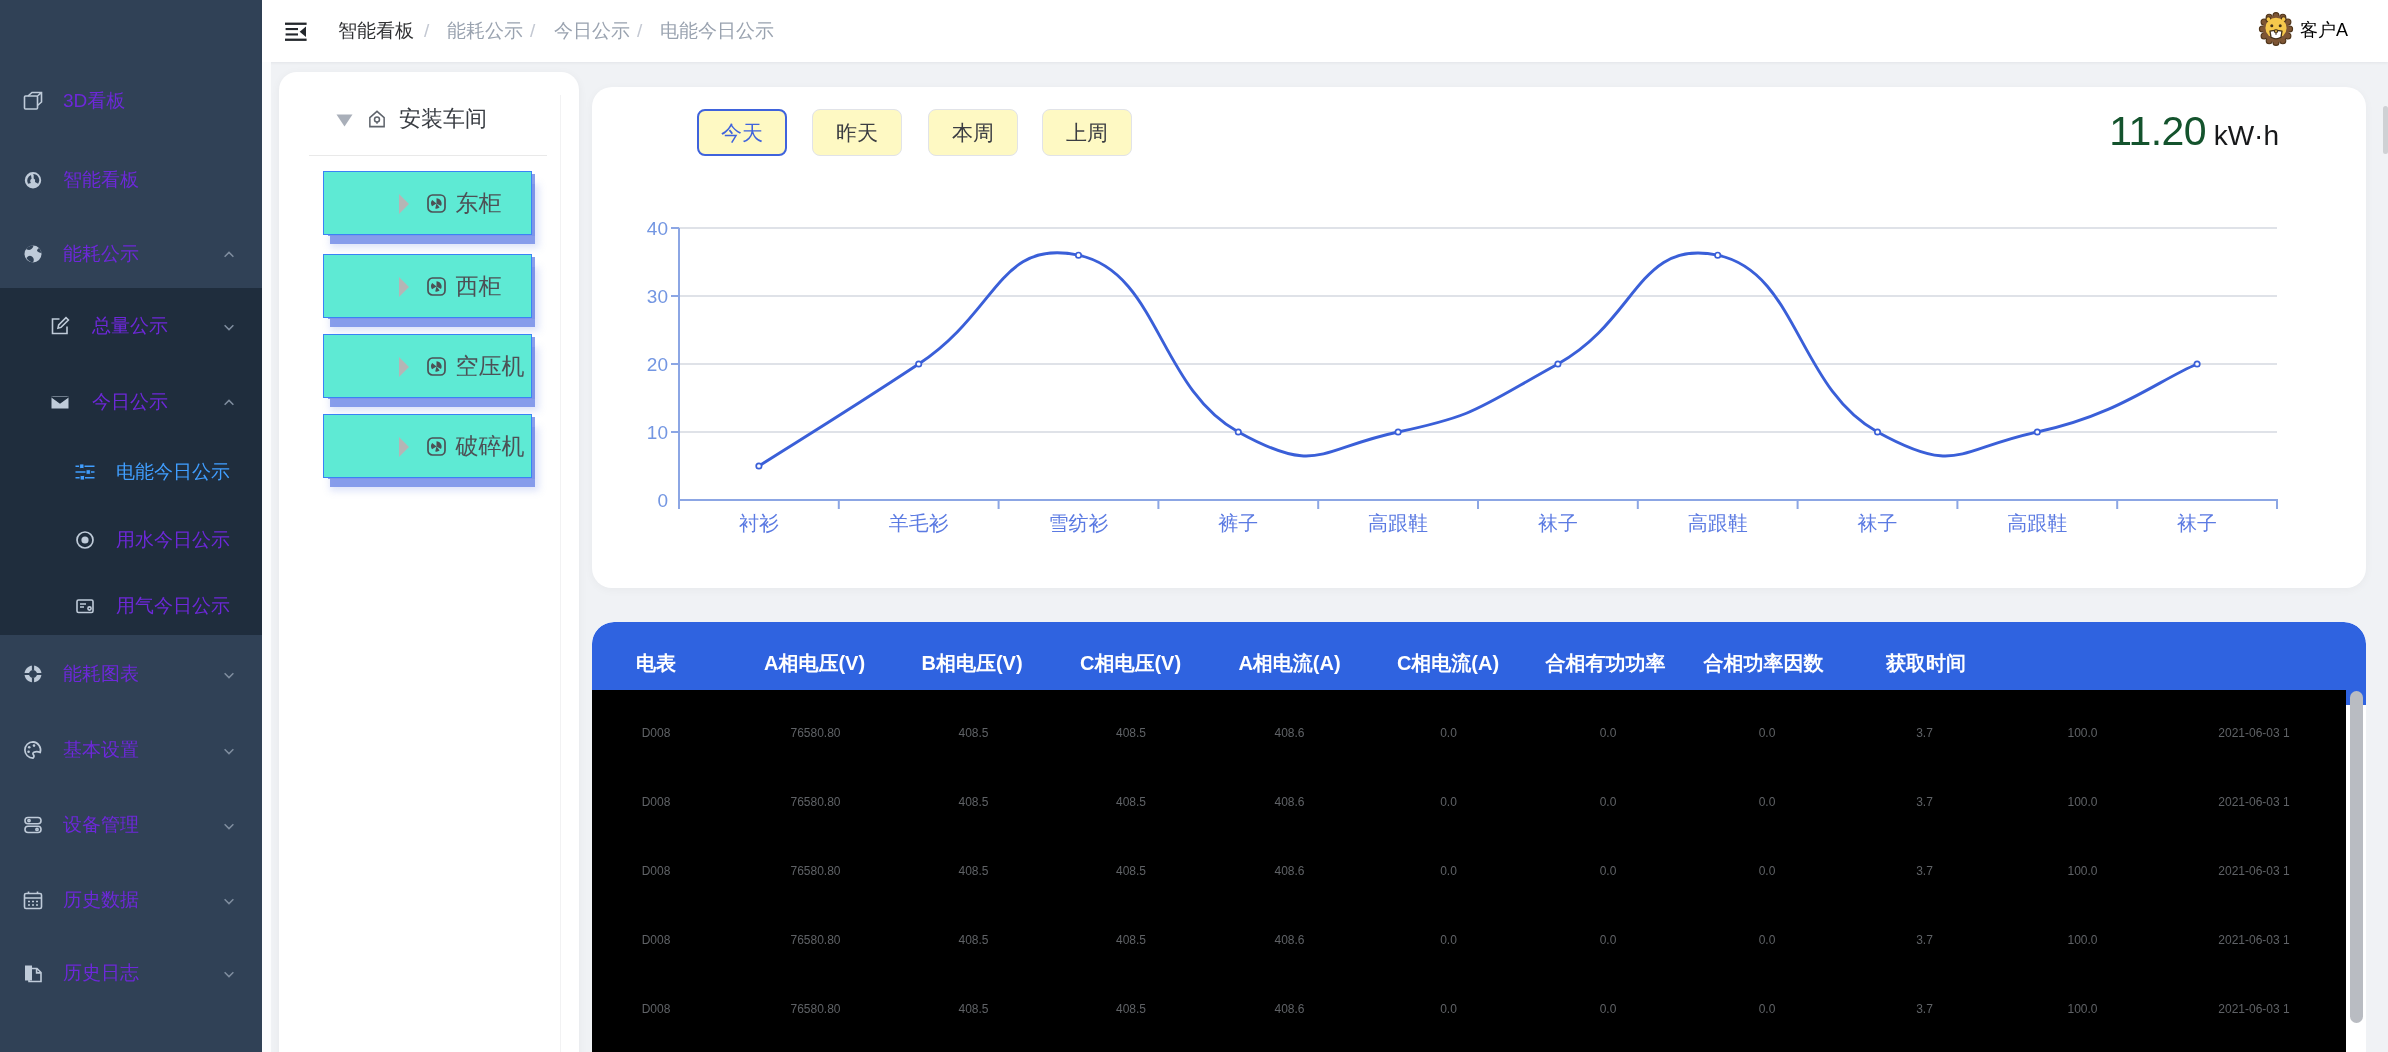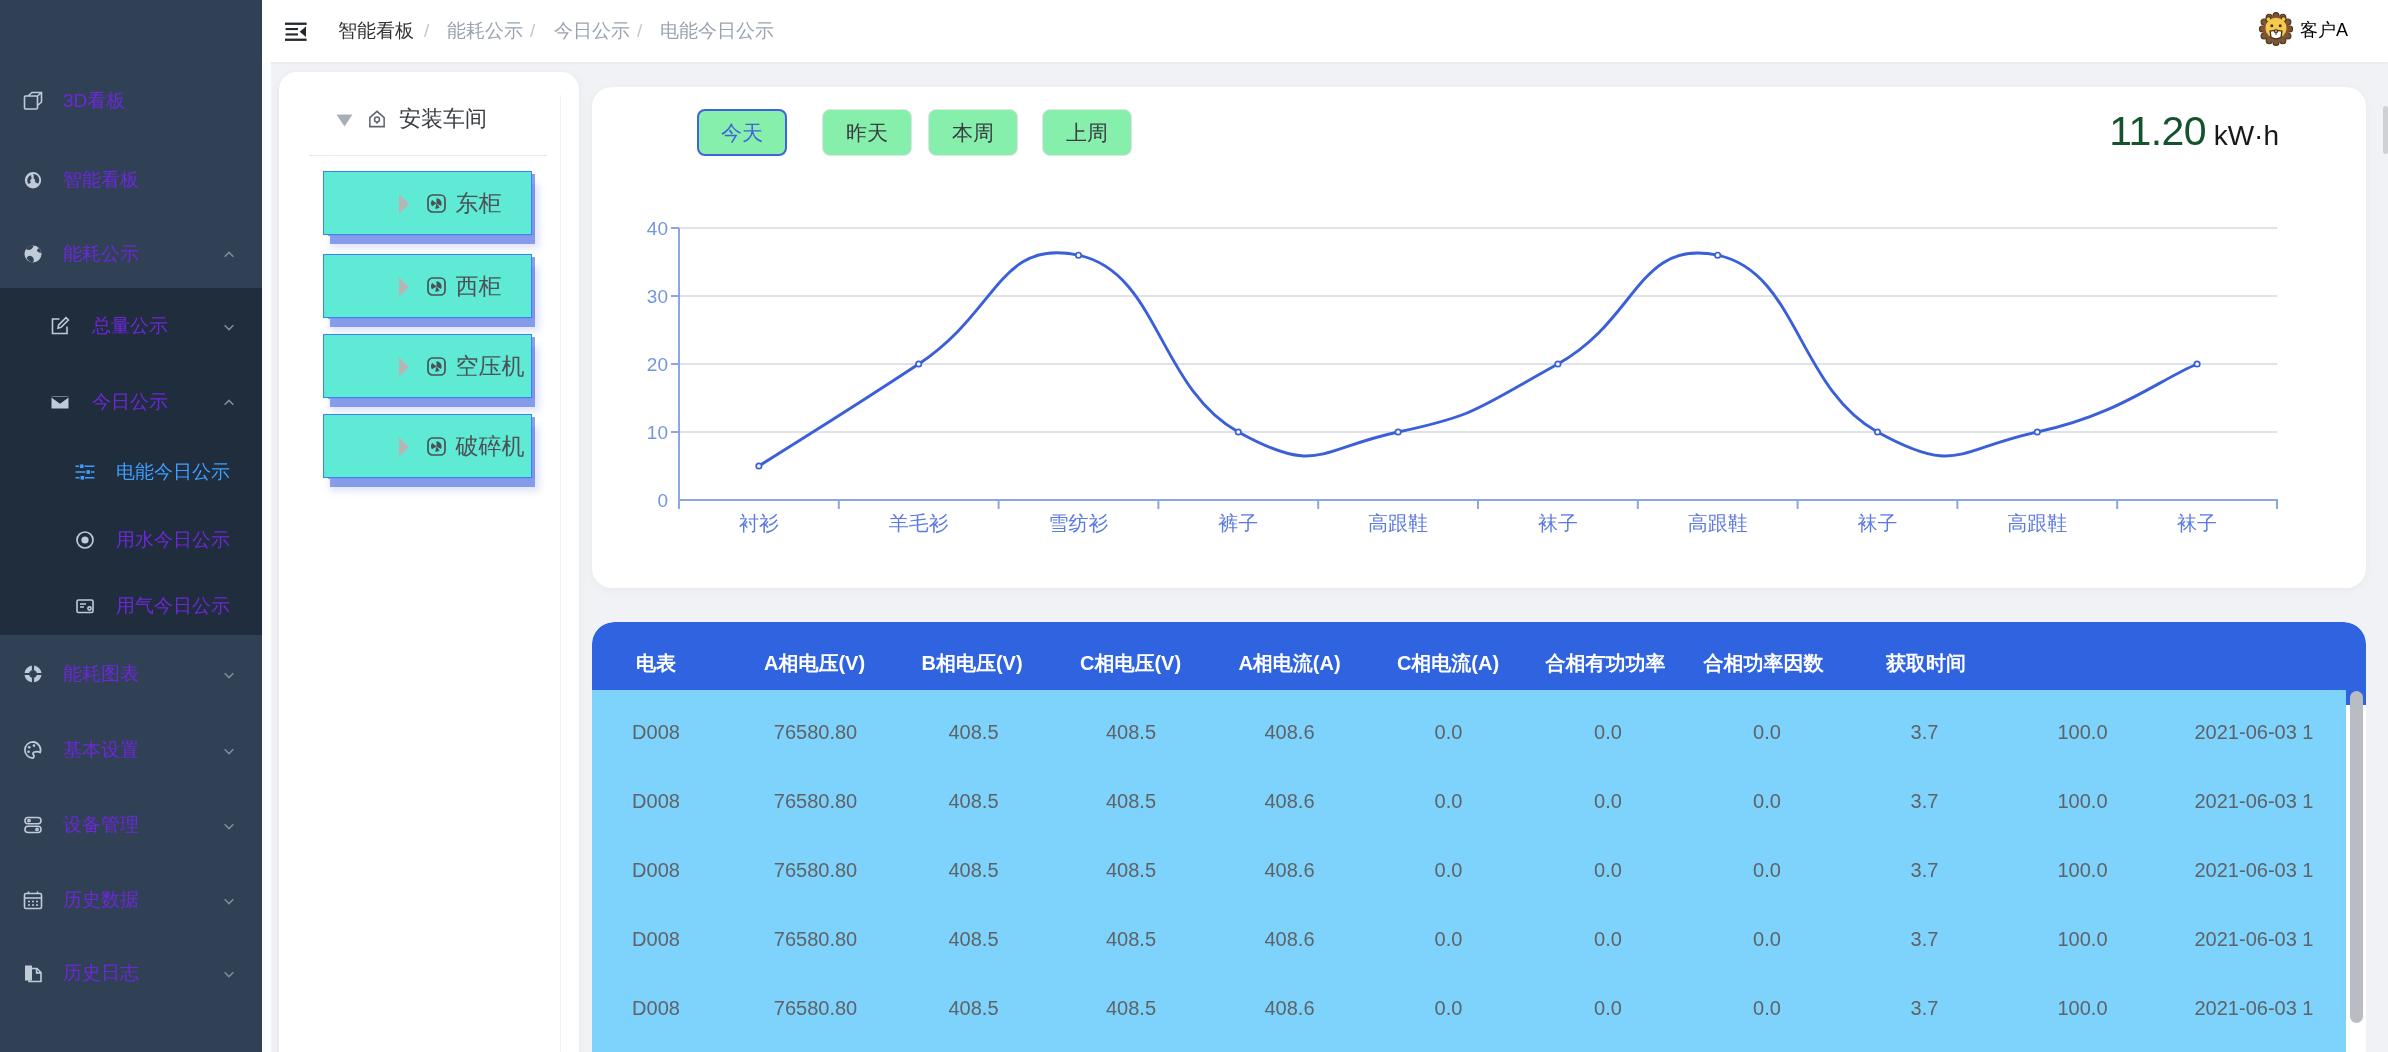--- a/index.html
+++ b/index.html
@@ -22,27 +22,27 @@
 .bc { position:absolute; top:0; height:62px; line-height:62px; font-size:19px; white-space:nowrap; }
 #strip { left:262px; top:62px; width:9px; height:990px; background:#fbfcfd; }
 
 #treecard { left:279px; top:72px; width:300px; height:1000px; background:#fff; border-radius:18px; box-shadow:0 2px 10px rgba(0,0,0,.05); }
 .tbox { position:absolute; left:322.5px; width:209px; height:64px; background:#5eead4; border:1px solid #3b82f6; box-shadow:4px 2px 0 -1px rgba(124,148,233,.9), 5px 11px 0 -2px rgba(124,148,233,.9), 7px 13px 7px rgba(124,148,233,.25); }
 .tbox .car { position:absolute; left:75px; top:22px; }
 .tbox .gic { position:absolute; left:102px; top:21px; }
 .tbox .tt { position:absolute; left:132px; top:50%; transform:translateY(-50%); font-size:23px; color:#4d5055; white-space:nowrap; }
 
 #chartcard { left:592px; top:87px; width:1774px; height:501px; background:#fff; border-radius:20px; box-shadow:0 2px 10px rgba(0,0,0,.04); }
-.btn { position:absolute; top:22px; width:90px; height:47px; border-radius:8px; background:#86efac; border:1.5px solid #e1e3e8; color:#3b3d42; font-size:21px; display:flex; align-items:center; justify-content:center; }
+.btn { position:absolute; top:22px; width:90px; height:47px; border-radius:8px; background:#fef9c3; border:1.5px solid #e1e3e8; color:#3b3d42; font-size:21px; display:flex; align-items:center; justify-content:center; }
 .btn.sel { border:2px solid #3f63dc; color:#3f63dc; }
 
 #tablecard { left:592px; top:622px; width:1774px; height:430px; background:#fff; border-radius:22px 22px 0 0; overflow:hidden; }
 #thead { position:absolute; left:0; top:0; width:1774px; height:83px; background:#2f63e0; border-radius:22px 22px 0 0; display:flex; color:#fff; font-size:20px; font-weight:bold; }
 .hc { display:flex; align-items:center; justify-content:center; }
-.trow { position:absolute; left:0; width:1754px; height:86px; display:flex; color:#5f6266; font-size:20px; border-bottom:1px solid #ebeef5; background:#7dd3fc; }
+.trow { position:absolute; left:0; width:1754px; height:86px; display:flex; color:#5f6266; font-size:12px; border-bottom:1px solid #ebeef5; background:#000000; }
 .tc { display:flex; align-items:center; justify-content:center; }
 .c0{width:144px;padding-right:16px}.c1{width:159px}.c2{width:157px}.c3{width:158px}.c4{width:159px}.c5{width:159px}.c6{width:160px}.c7{width:158px}.c8{width:157px}.c9{width:159px}.c10{width:184px}
 </style>
 </head>
 <body>
 <div class="abs" id="sidebar"></div>
 <div class="abs" id="subblock"></div>
 
 <div class="mi" style="top:76px;">
     <svg class="ic" viewBox="0 0 20 20">
@@ -281,21 +281,21 @@
     </svg>
     <svg class="gic" width="21" height="21" viewBox="0 0 21 21">
       <rect x="2" y="2" width="17" height="17" rx="4.5" fill="none" stroke="#4d5055" stroke-width="1.7"></rect>
       <path d="M10.5 10.5 L10.5 5.3 A5.2 5.2 0 0 1 15 13 Z M10.5 10.5 L6 13.2 A5.2 5.2 0 0 1 6.2 7 Z M10.5 10.5 L9.2 15.6 A5.2 5.2 0 0 0 13.6 14.6 Z" fill="#4d5055"></path>
     </svg>
     <span class="tt">破碎机</span>
   </div>
 
 <div class="abs" id="chartcard">
   <div class="btn sel" style="left:105px;">今天</div>
-  <div class="btn" style="left:220px;margin-left:10px;">昨天</div>
+  <div class="btn" style="left:220px;">昨天</div>
   <div class="btn" style="left:336px;">本周</div>
   <div class="btn" style="left:450px;">上周</div>
   <div style="position:absolute; top:0; right:87px; height:88px; line-height:88px; white-space:nowrap;"><span style="font-size:41px;font-weight:normal;color:#14532d;letter-spacing:-0.6px;">11.20</span><span style="font-size:28px;color:#17181a;"> kW·h</span></div>
 </div>
 <svg class="abs" style="left:592px;top:87px;" width="1774" height="501" viewBox="592 87 1774 501">
   <g stroke="#dfe2e8" stroke-width="2">
     <path d="M679 228 H2277 M679 296 H2277 M679 364 H2277 M679 432 H2277"></path>
   </g>
   <g stroke="#8ca6e4" stroke-width="2" fill="none">
     <path d="M679 228 V500 M671 228 H679 M671 296 H679 M671 364 H679 M671 432 H679"></path>

